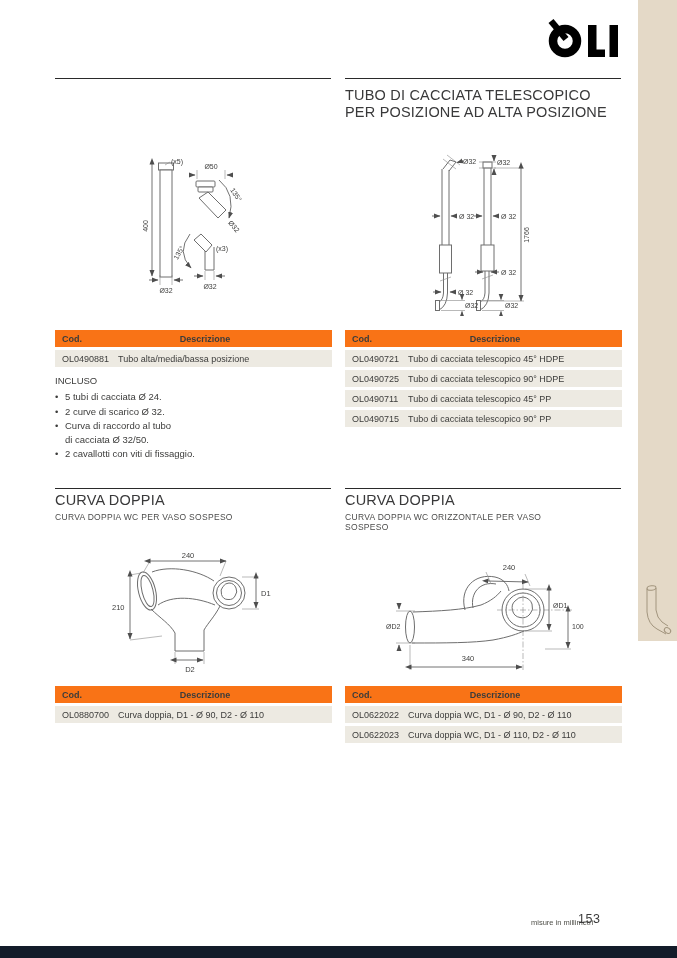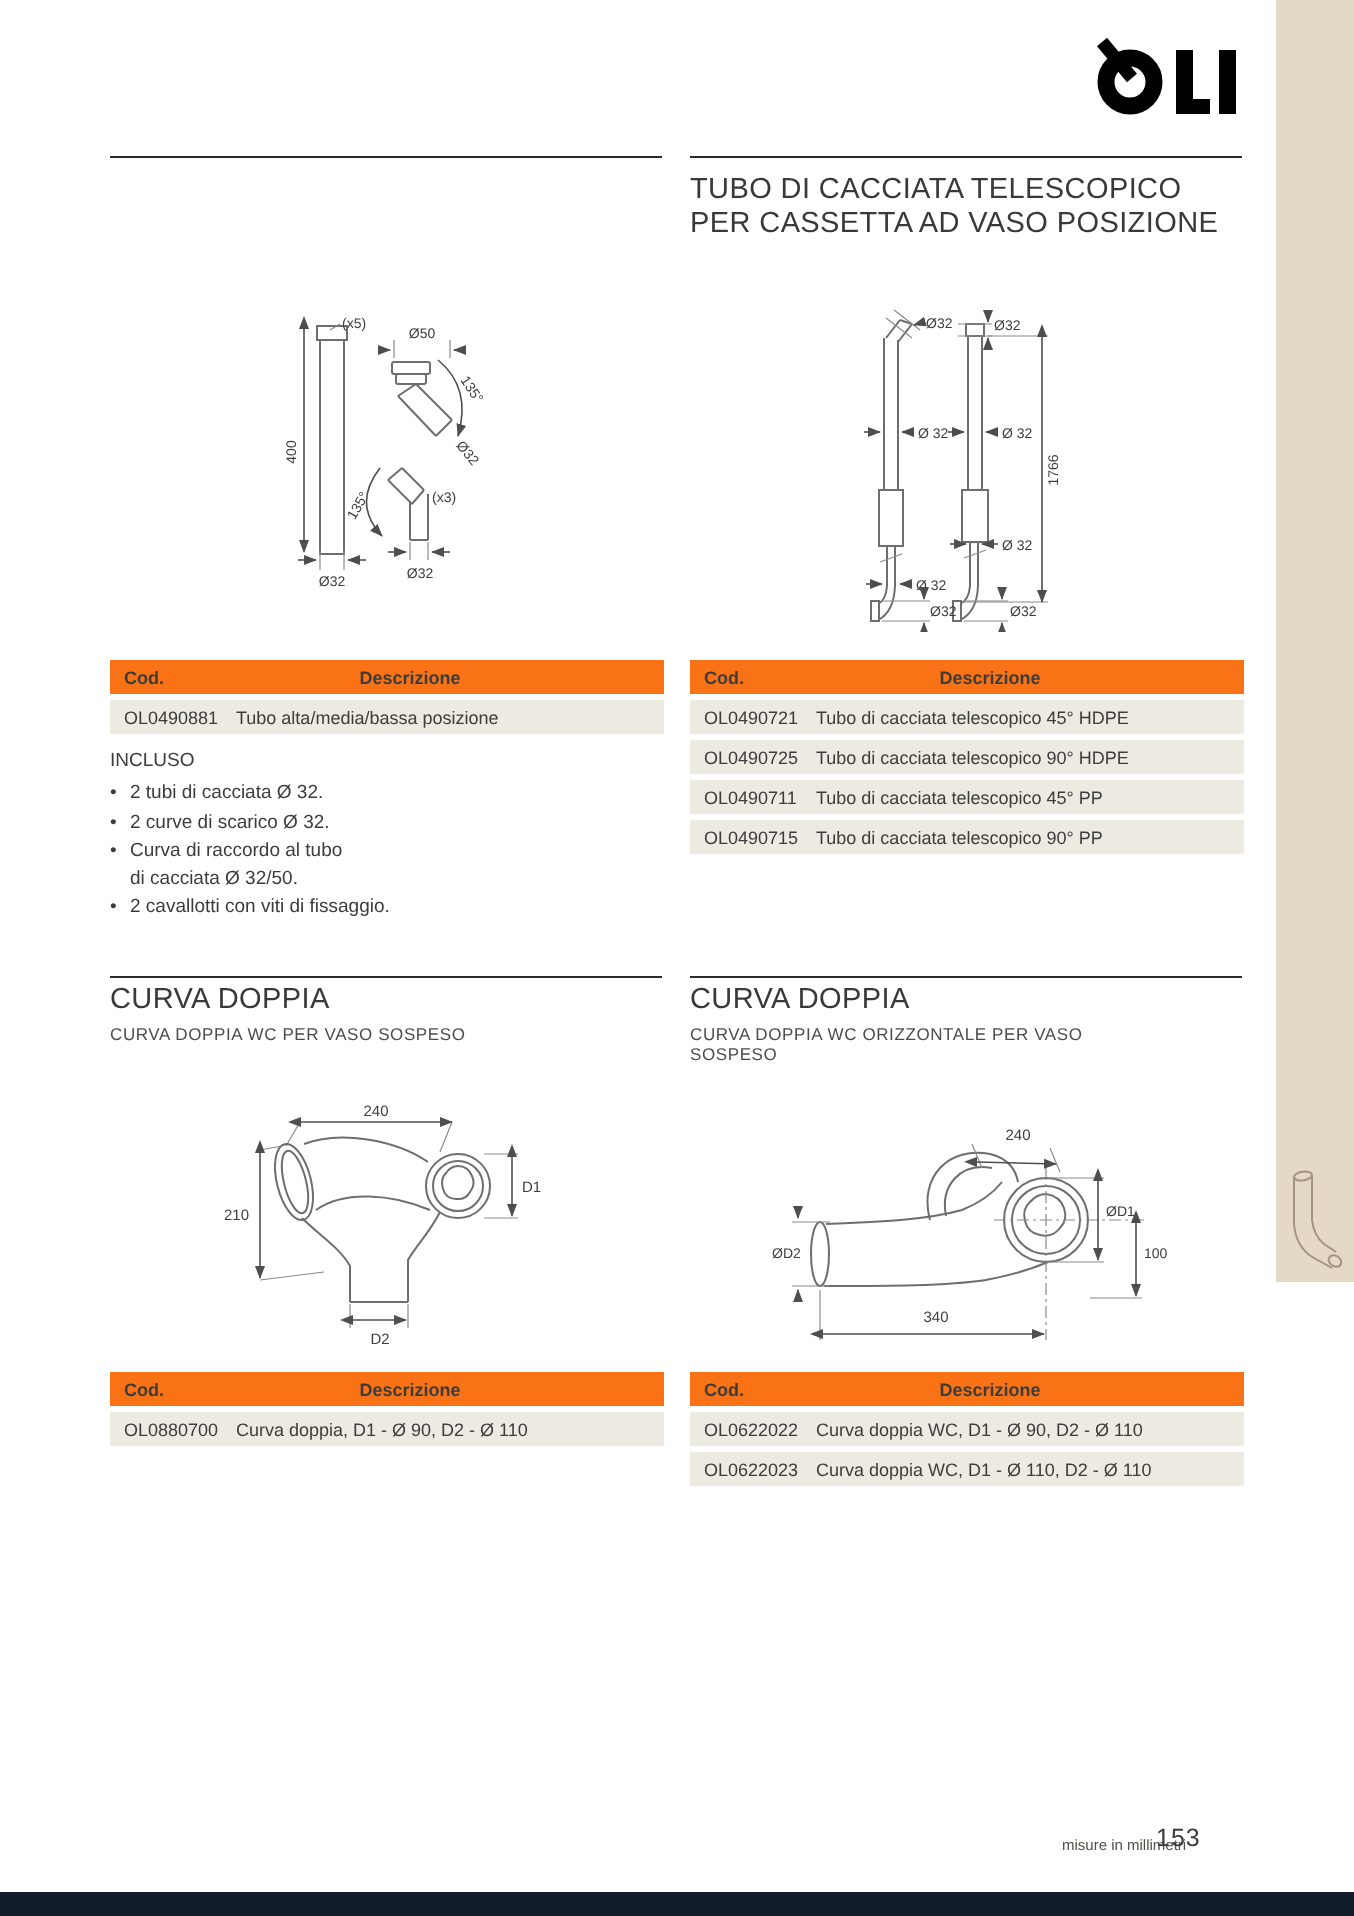--- a/index.html
+++ b/index.html
@@ -63,21 +63,21 @@
       <line x1="3" y1="5" x2="18" y2="23" stroke="#000" stroke-width="6.5"></line>
       <path d="M40,9 h8.5 v24.5 H57 v7.5 H40 z" fill="#000"></path>
       <rect x="61.5" y="9" width="8.5" height="32" fill="#000"></rect>
     </svg>
   </div>
 
   <div class="abs rule" style="left:55px;top:78px;width:276px;"></div>
 
   <div class="abs rule" style="left:345px;top:78px;width:276px;"></div>
   <div class="abs sec-title" style="left:345px;top:87px;">TUBO DI CACCIATA TELESCOPICO
-PER CASSETTA AD VASO POSIZIONE</div>
+PER POSIZIONE AD ALTA POSIZIONE</div>
 
   <svg class="abs" style="left:140px;top:148px;" width="115" height="158" viewBox="0 0 115 158">
     <rect class="shf" x="18.5" y="15" width="15" height="7"></rect>
     <rect class="shf" x="20" y="22" width="12" height="107"></rect>
     <text x="31" y="16">(x5)</text>
     <line class="xl" x1="30" y1="14" x2="25" y2="17"></line>
     <line class="dl" x1="12" y1="16" x2="12" y2="128" marker-start="url(#ahs)" marker-end="url(#ah)"></line>
     <text x="8" y="78" text-anchor="middle" transform="rotate(-90 8 78)">400</text>
     <line class="xl" x1="20" y1="127" x2="20" y2="137"></line>
       <line class="xl" x1="32" y1="127" x2="32" y2="137"></line>
@@ -189,21 +189,21 @@
       <span class="td-cod">OL0490881</span>
       <span class="td-desc">Tubo alta/media/bassa posizione</span>
     </div>
   </div>
 
   <div class="abs" style="left:55px;top:375px;width:200px;">
     <div class="inc-title">INCLUSO</div>
     <div style="margin-top:4px;">
       <div class="inc-item">
         <span class="bullet">•</span>
-        <span class="txt">2 tubi di cacciata Ø 32.</span>
+        <span class="txt">5 tubi di cacciata Ø 24.</span>
         </div>
       <div class="inc-item">
         <span class="bullet">•</span>
         <span class="txt">2 curve di scarico Ø 32.</span>
         </div>
       <div class="inc-item">
         <span class="bullet">•</span>
         <span class="txt">Curva di raccordo al tubo
 di cacciata Ø 32/50.</span>
         </div>

